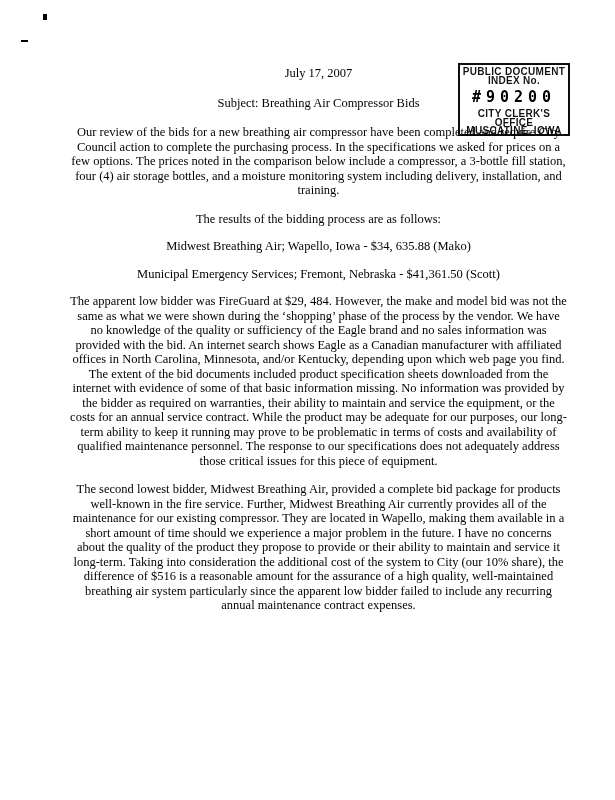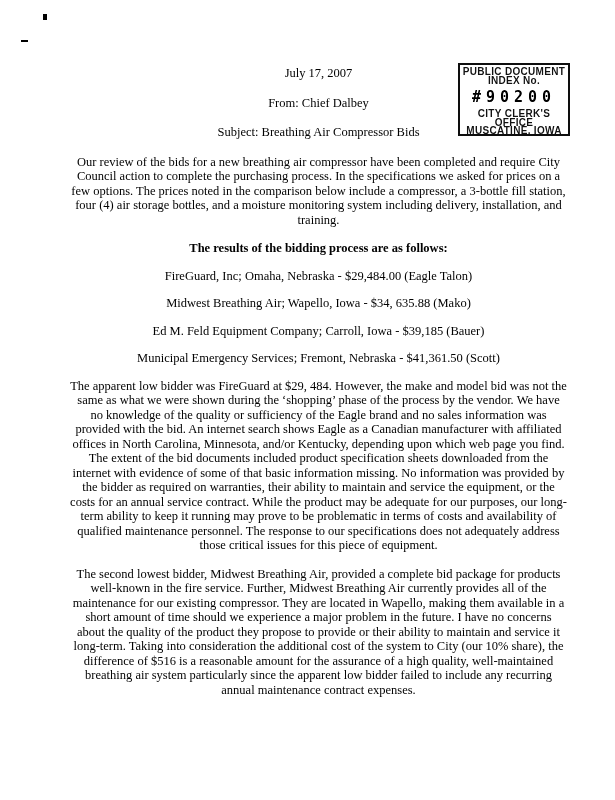--- a/index.html
+++ b/index.html
@@ -26,21 +26,21 @@
     position: absolute;
     left: 70px;
     top: 66px;
     width: 497px;
     font-size: 12.5px;
     line-height: 14.5px;
     text-align: center;
   }
   .hline { margin: 0 0 15px 0; }
   .para  { margin: 0 0 14px 0; }
-  .results-line { margin: 0 0 13px 0; font-weight: bold; }
+  .results-line { margin: 0 0 13px 0; }
   .bid-line { margin: 0 0 13px 0; }
   
   .stamp {
     position: absolute;
     left: 458px;
     top: 63px;
     width: 112px;
     height: 73px;
     border: 2px solid #161616;
     box-sizing: border-box;
@@ -83,30 +83,27 @@
     <div class="stamp">
       <div class="stamp-small">PUBLIC DOCUMENT</div>
       <div class="stamp-small">INDEX No.</div>
       <div class="stamp-number">#90200</div>
       <div class="stamp-small">CITY CLERK'S OFFICE</div>
       <div class="stamp-small">MUSCATINE, IOWA</div>
     </div>
 
     <div class="content">
       <p class="hline">July 17, 2007</p>
-      <p class="hline">From: Chief Dalbey</p>
       <p class="hline">Subject: Breathing Air Compressor Bids</p>
 
       <p class="para">Our review of the bids for a new breathing air compressor have been completed and require City Council action to complete the purchasing process. In the specifications we asked for prices on a few options. The prices noted in the comparison below include a compressor, a 3-bottle fill station, four (4) air storage bottles, and a moisture monitoring system including delivery, installation, and training.</p>
 
       <p class="results-line">The results of the bidding process are as follows:</p>
 
-      <p class="bid-line">FireGuard, Inc; Omaha, Nebraska - $29,484.00 (Eagle Talon)</p>
       <p class="bid-line">Midwest Breathing Air; Wapello, Iowa - $34, 635.88 (Mako)</p>
-      <p class="bid-line">Ed M. Feld Equipment Company; Carroll, Iowa - $39,185 (Bauer)</p>
       <p class="bid-line">Municipal Emergency Services; Fremont, Nebraska - $41,361.50 (Scott)</p>
 
       <p class="para">The apparent low bidder was FireGuard at $29, 484. However, the make and model bid was not the same as what we were shown during the ‘shopping’ phase of the process by the vendor. We have no knowledge of the quality or sufficiency of the Eagle brand and no sales information was provided with the bid. An internet search shows Eagle as a Canadian manufacturer with affiliated offices in North Carolina, Minnesota, and/or Kentucky, depending upon which web page you find. The extent of the bid documents included product specification sheets downloaded from the internet with evidence of some of that basic information missing. No information was provided by the bidder as required on warranties, their ability to maintain and service the equipment, or the costs for an annual service contract. While the product may be adequate for our purposes, our long-term ability to keep it running may prove to be problematic in terms of costs and availability of qualified maintenance personnel. The response to our specifications does not adequately address those critical issues for this piece of equipment.</p>
 
       <p class="para">The second lowest bidder, Midwest Breathing Air, provided a complete bid package for products well-known in the fire service. Further, Midwest Breathing Air currently provides all of the maintenance for our existing compressor. They are located in Wapello, making them available in a short amount of time should we experience a major problem in the future. I have no concerns about the quality of the product they propose to provide or their ability to maintain and service it long-term. Taking into consideration the additional cost of the system to City (our 10% share), the difference of $516 is a reasonable amount for the assurance of a high quality, well-maintained breathing air system particularly since the apparent low bidder failed to include any recurring annual maintenance contract expenses.</p>
     </div>
 
   </div>
 </div>
 

